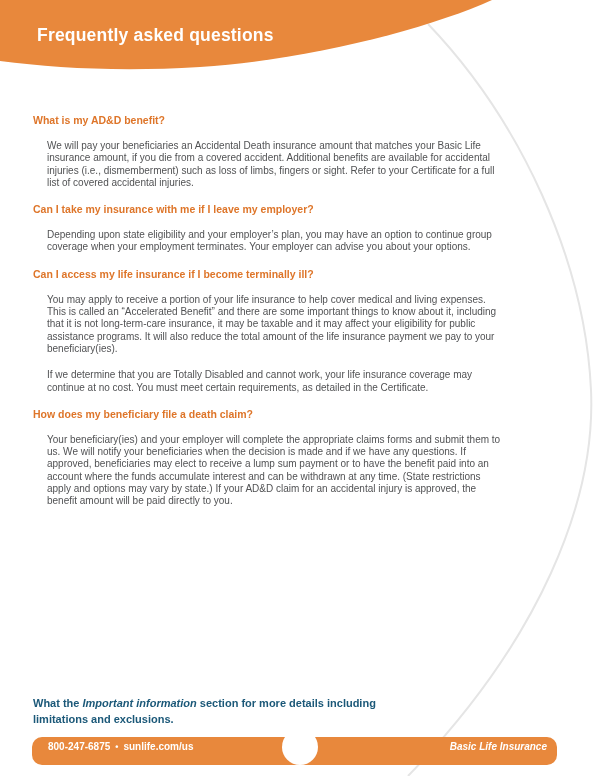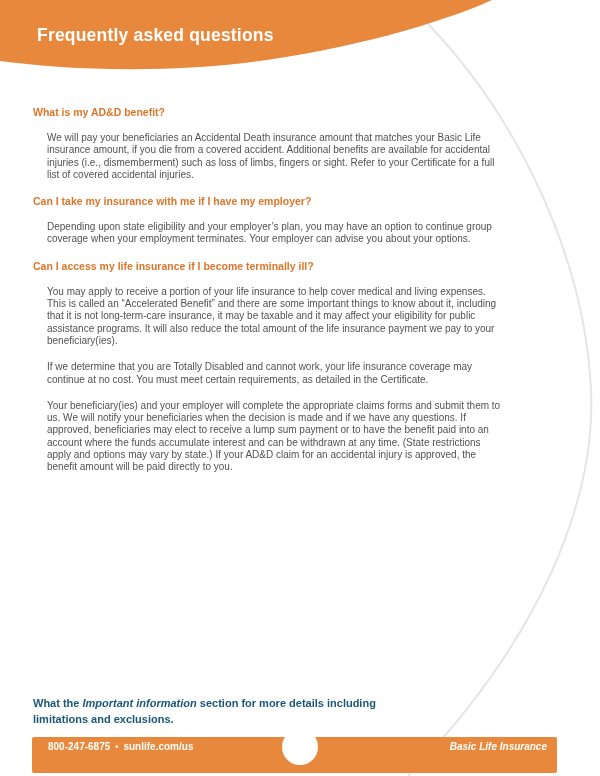--- a/index.html
+++ b/index.html
@@ -44,21 +44,21 @@
     top: 97px; left: 33px;
     width: 485px;
   }
   .faq h3 {
     font-size: 10.5px;
     font-weight: bold;
     color: #de7529;
     line-height: 12px;
     margin: 7px 0 2px 0;
   }
-  .faq:first-child h3 { margin-top: 9px; }
+  .faq:first-child h3 { margin-top: 17px; }
   .faq p {
     font-size: 10px;
     color: #515254;
     line-height: 12.3px;
     margin: 14px;
   }
   
   .note {
     position: absolute;
     top: 696px; left: 33px;
@@ -66,23 +66,23 @@
     font-size: 11px;
     font-weight: bold;
     color: #1b5878;
     line-height: 15.5px;
   }
   .note em { font-style: italic; }
   
   .footer-bar {
     position: absolute;
     top: 737px; left: 32px;
-    width: 525px; height: 36px;
+    width: 525px; height: 28px;
     background: #e8883c;
-    border-radius: 2px;
+    border-radius: 10px;
   }
   .footer-gap-circle {
     position: absolute;
     left: 250px; top: -8px;
     width: 36px; height: 36px;
     background: #ffffff;
     border-radius: 50%;
   }
   .footer-left {
     position: absolute;
@@ -119,31 +119,32 @@
   </svg>
 
   <div class="page-title">Frequently asked questions</div>
 
   <main class="content">
     <section class="faq">
       <h3>What is my AD&amp;D benefit?</h3>
       <p>We will pay your beneficiaries an Accidental Death insurance amount that matches your Basic Life insurance amount, if you die from a covered accident. Additional benefits are available for accidental injuries (i.e., dismemberment) such as loss of limbs, fingers or sight. Refer to your Certificate for a full list of covered accidental injuries.</p>
     </section>
     <section class="faq">
-      <h3>Can I take my insurance with me if I have my employer?</h3>
+      <h3>Can I take my insurance with me if I leave my employer?</h3>
       <p>Depending upon state eligibility and your employer’s plan, you may have an option to continue group coverage when your employment terminates. Your employer can advise you about your options.</p>
     </section>
     <section class="faq">
       <h3>Can I access my life insurance if I become terminally ill?</h3>
       <p>You may apply to receive a portion of your life insurance to help cover medical and living expenses. This is called an “Accelerated Benefit” and there are some important things to know about it, including that it is not long-term-care insurance, it may be taxable and it may affect your eligibility for public assistance programs. It will also reduce the total amount of the life insurance payment we pay to your beneficiary(ies).</p>
     </section>
     <section class="faq">
       <p>If we determine that you are Totally Disabled and cannot work, your life insurance coverage may continue at no cost. You must meet certain requirements, as detailed in the Certificate.</p>
     </section>
     <section class="faq">
+      <h3>How does my beneficiary file a death claim?</h3>
       <p>Your beneficiary(ies) and your employer will complete the appropriate claims forms and submit them to us. We will notify your beneficiaries when the decision is made and if we have any questions. If approved, beneficiaries may elect to receive a lump sum payment or to have the benefit paid into an account where the funds accumulate interest and can be withdrawn at any time. (State restrictions apply and options may vary by state.) If your AD&amp;D claim for an accidental injury is approved, the benefit amount will be paid directly to you.</p>
     </section>
   </main>
 
   <div class="note"><span>What the </span><em>Important information</em><span> section for more details including limitations and exclusions.</span></div>
 
   <footer class="footer-bar">
     <span class="footer-gap-circle"></span>
     <span class="footer-left"><span>800-247-6875</span><span class="sep">•</span><span>sunlife.com/us</span></span>
     <span class="footer-right">Basic Life Insurance</span>

